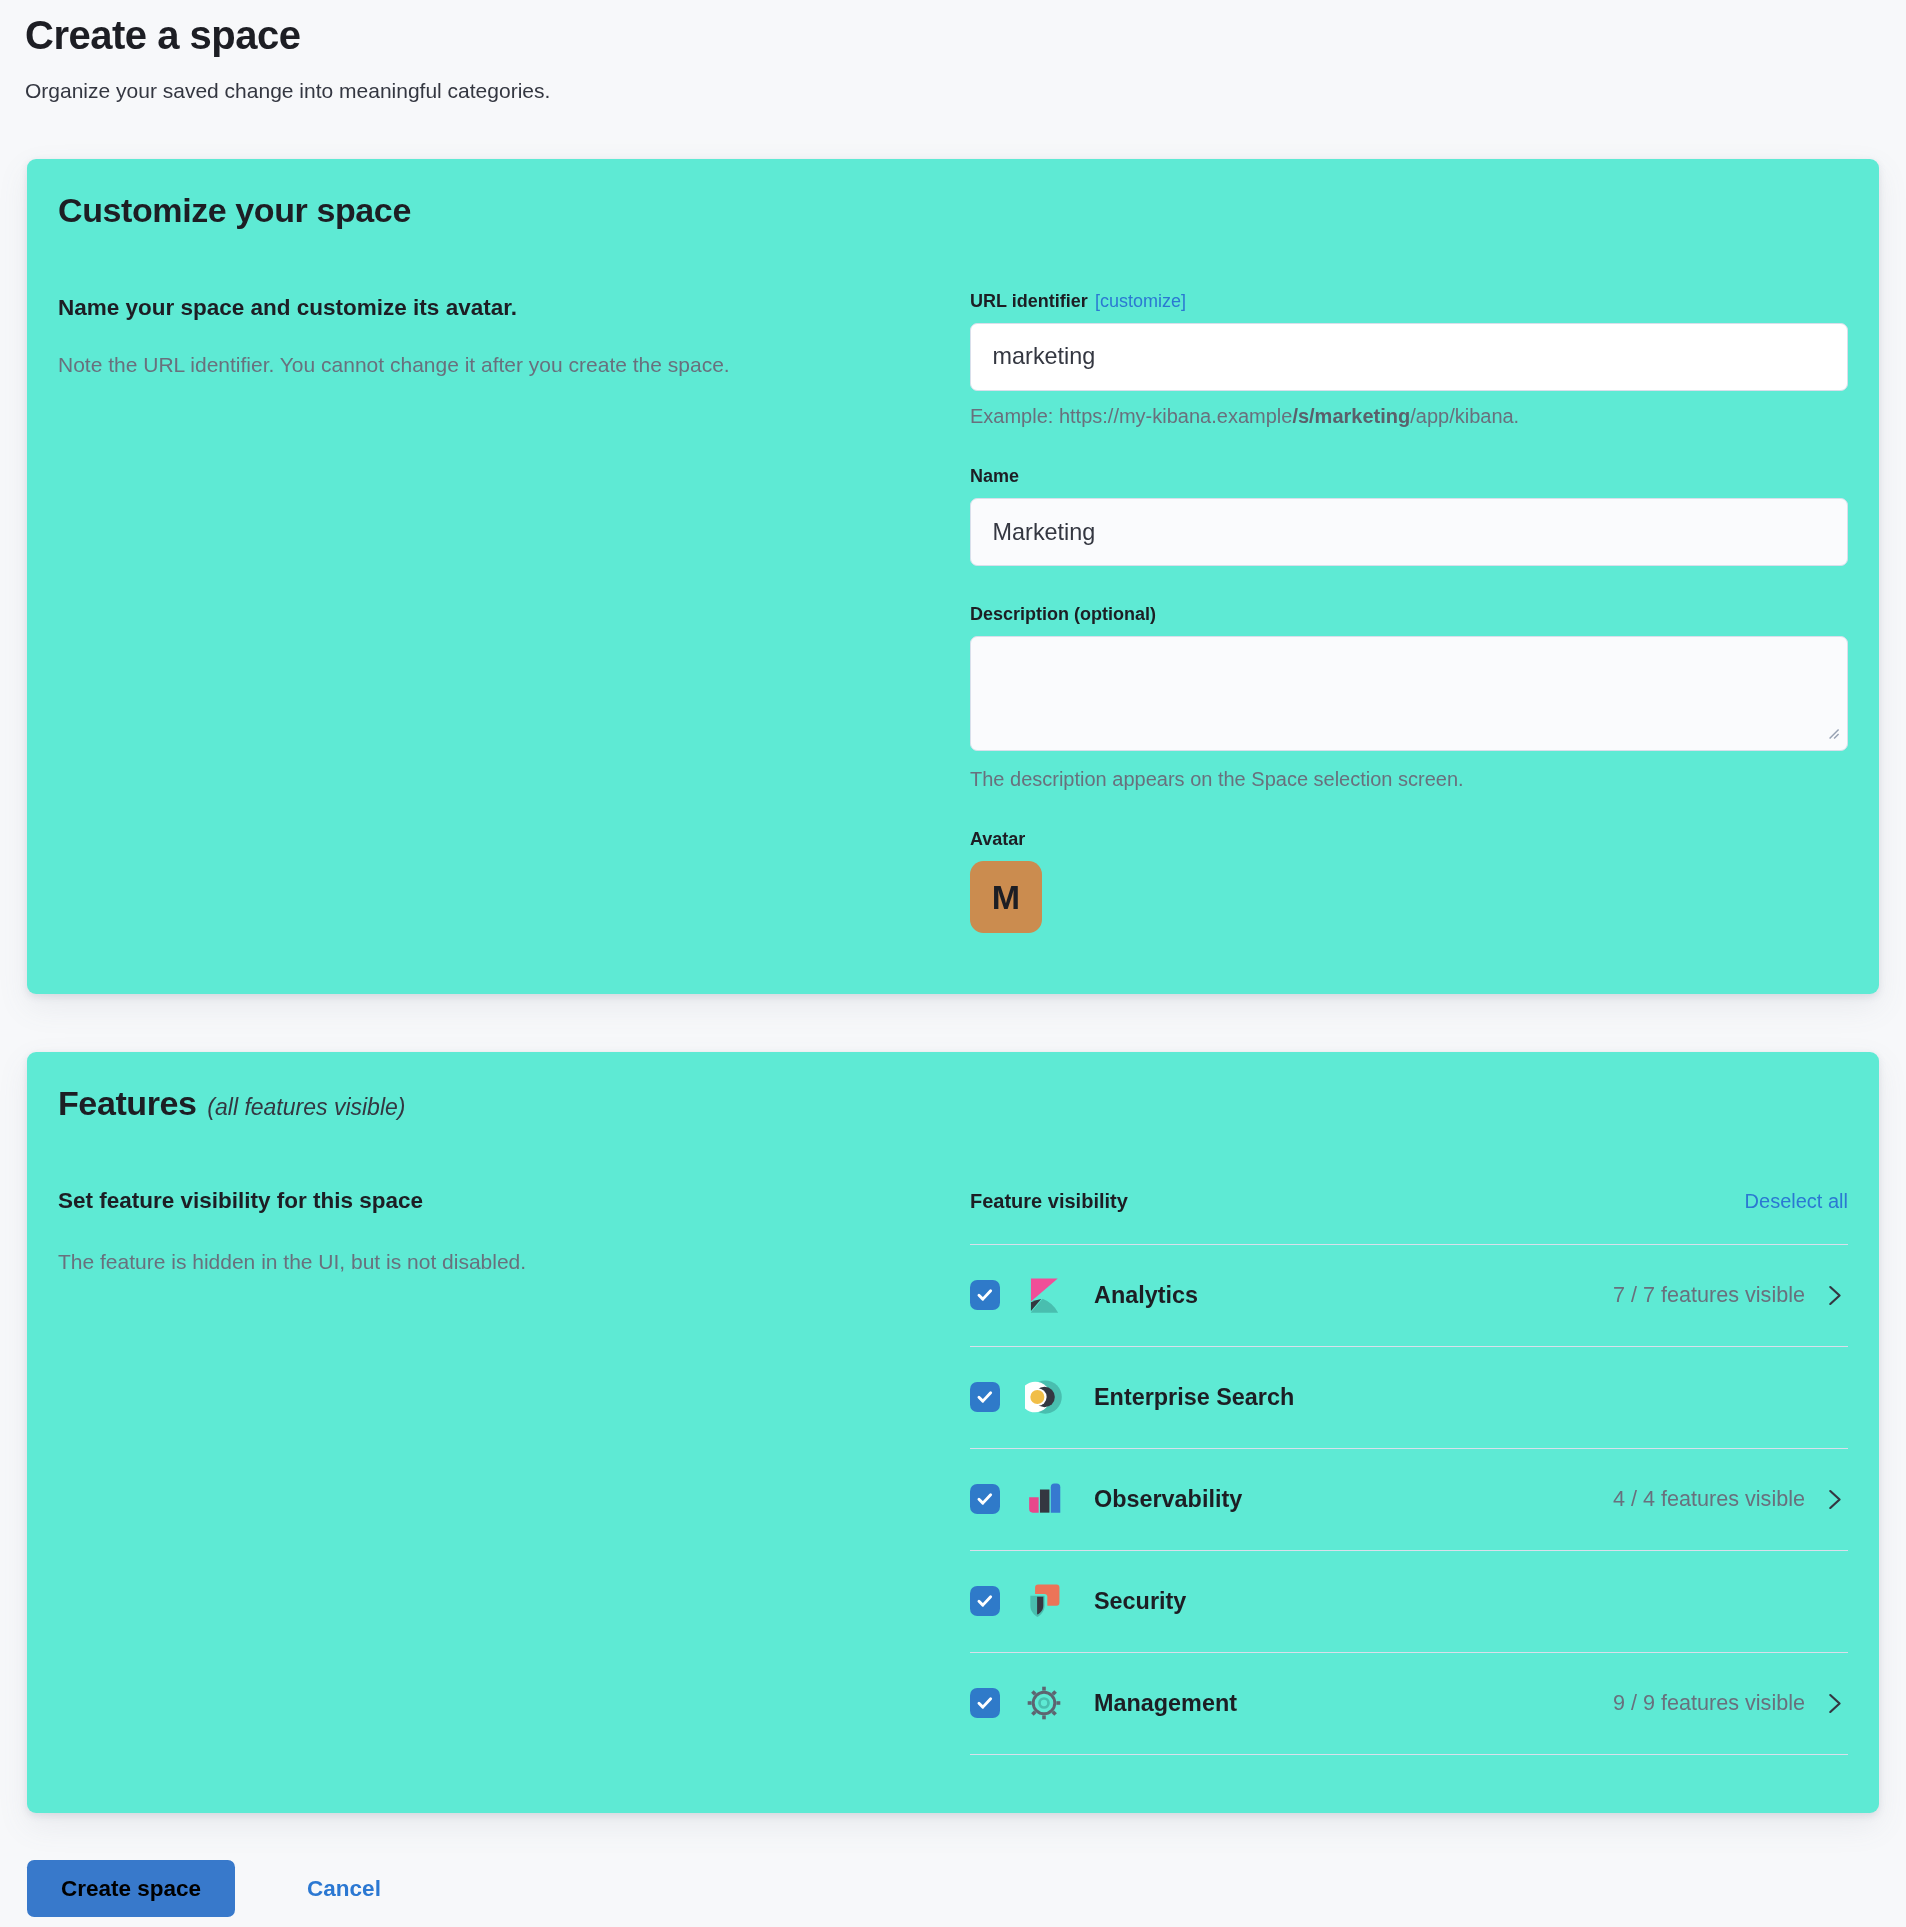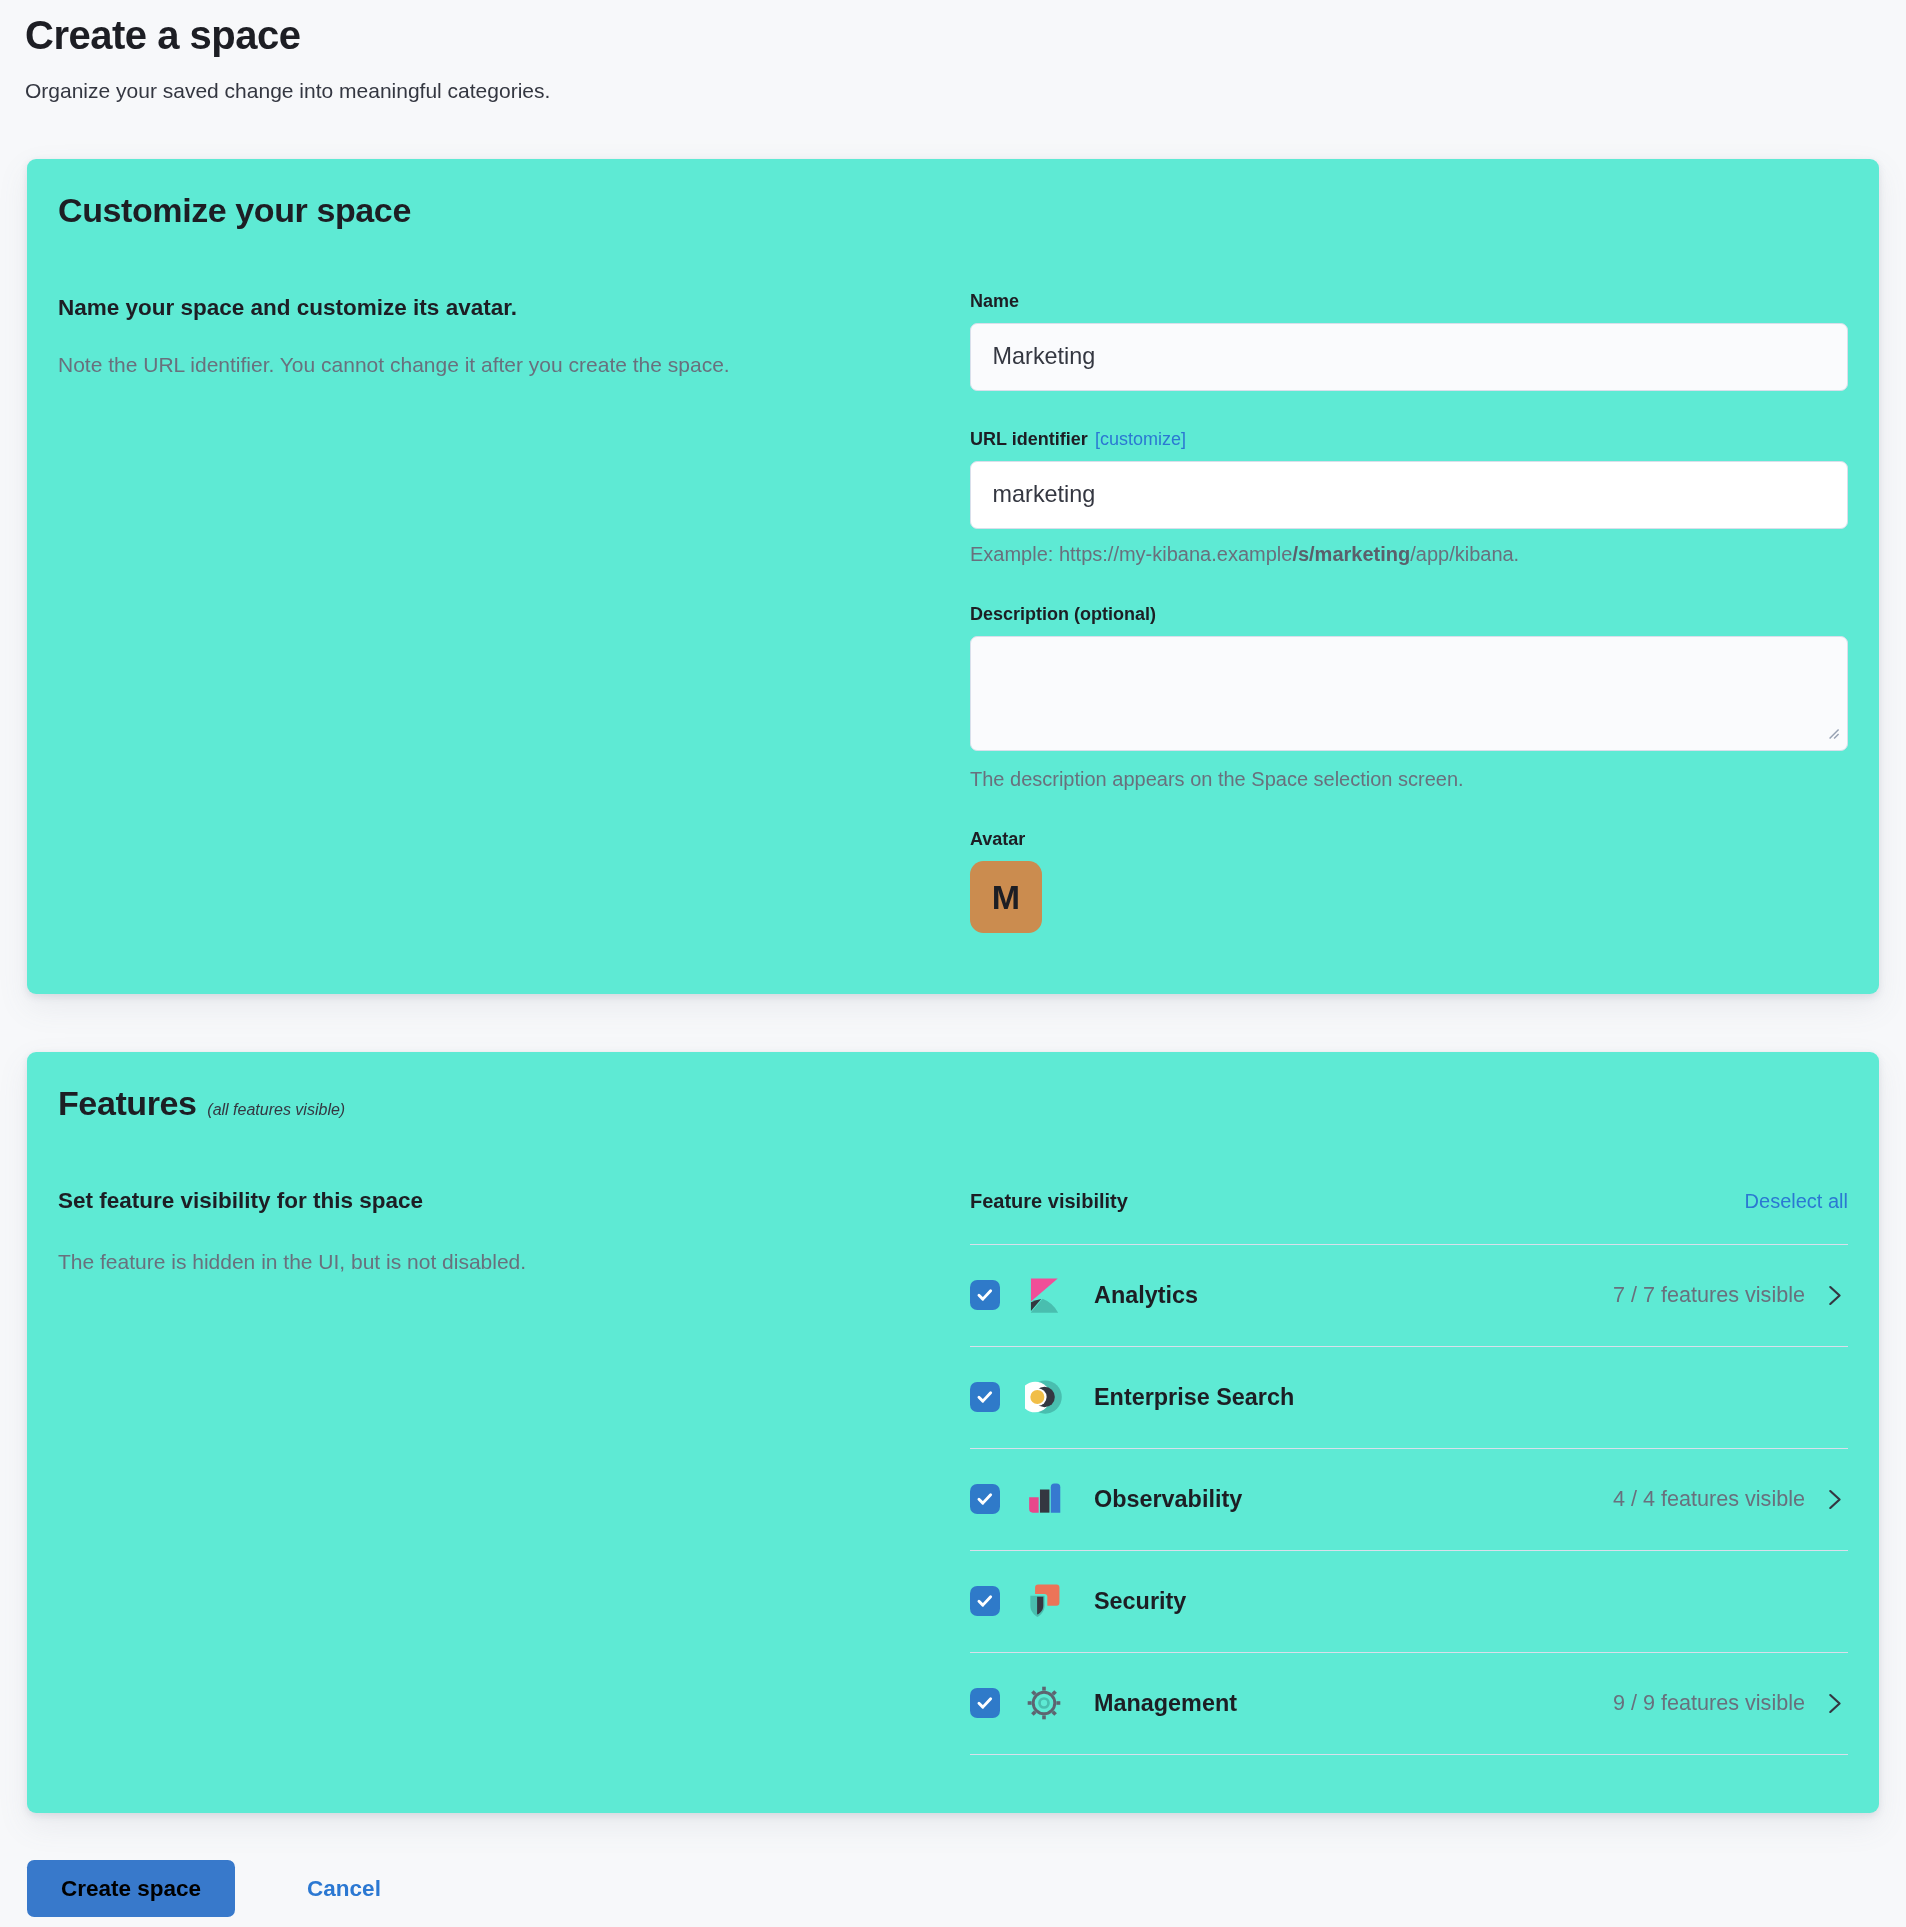--- a/index.html
+++ b/index.html
@@ -18,21 +18,21 @@
   .panel {
     margin-left: 27px; width: 1852px;
     background: #5eead4; border-radius: 9px;
     box-shadow: 0 2.7px 7.2px rgba(109,120,140,.16), 0 12.6px 31px rgba(109,120,140,.10);
     padding: 32px 31px 0 31px;
   }
   .panel-customize { margin-top: 56px; height: 835px; }
   .panel-features  { margin-top: 58px; height: 761px; }
 
   .panel-title { margin:0; font-size: 34px; font-weight:700; letter-spacing:-0.4px; color:#1d1e24; }
-  .panel-title-suffix { font-size: 16px; font-weight: 400; font-style: italic; color:#343741; margin-left: 10.8px; letter-spacing:0; }
+  .panel-title-suffix { font-size: 23px; font-weight: 400; font-style: italic; color:#343741; margin-left: 10.8px; letter-spacing:0; }
 
   .split { display:grid; grid-template-columns: 1fr 878px; column-gap: 40px; margin-top: 61px; }
   .desc-col h3 { margin: 3.6px 0 0 0; font-size: 22.5px; font-weight:700; color:#1d1e24; }
   .desc-col p  { margin: 32px 0 0 0; font-size: 21px; color:#69707D; }
   .panel-features .desc-col p { margin-top: 36px; }
 
   .form-group { margin-bottom: 38px; }
   .form-label { display:block; font-size: 18px; font-weight: 700; color:#1d1e24; margin-bottom: 10.8px; }
   .inline-link { font-size: 18px; font-weight: 400; color: #2b78d2; text-decoration: none; margin-left: 7.2px; cursor: pointer; }
   .text-input {
@@ -102,28 +102,28 @@
   <h2 class="panel-title">Customize your space</h2>
 
   <div class="split">
     <div class="desc-col">
       <h3>Name your space and customize its avatar.</h3>
       <p>Note the URL identifier. You cannot change it after you create the space.</p>
     </div>
 
     <div class="form-col">
       <div class="form-group">
-        <label class="form-label">Name</label>
-        <input class="text-input" type="text" value="Marketing" style="">
-      </div>
-
-      <div class="form-group">
         <label class="form-label"><span>URL identifier</span><a class="inline-link">[customize]</a></label>
         <input class="text-input white-bg" type="text" value="marketing" style="">
         <div class="help-text"><span>Example: https://my-kibana.example</span><b>/s/marketing</b><span>/app/kibana.</span></div>
+      </div>
+
+      <div class="form-group">
+        <label class="form-label">Name</label>
+        <input class="text-input" type="text" value="Marketing" style="">
       </div>
 
       <div class="form-group">
         <label class="form-label">Description (optional)</label>
         <div class="textarea-wrap">
           <textarea class="description-textarea" style=""></textarea>
           <span class="resize-grip">
             <svg width="14.4" height="14.4" viewBox="0 0 16 16">
                 <g stroke="#98a2b3" stroke-width="1.6">
                   <line x1="4" y1="14" x2="14" y2="4"></line>

